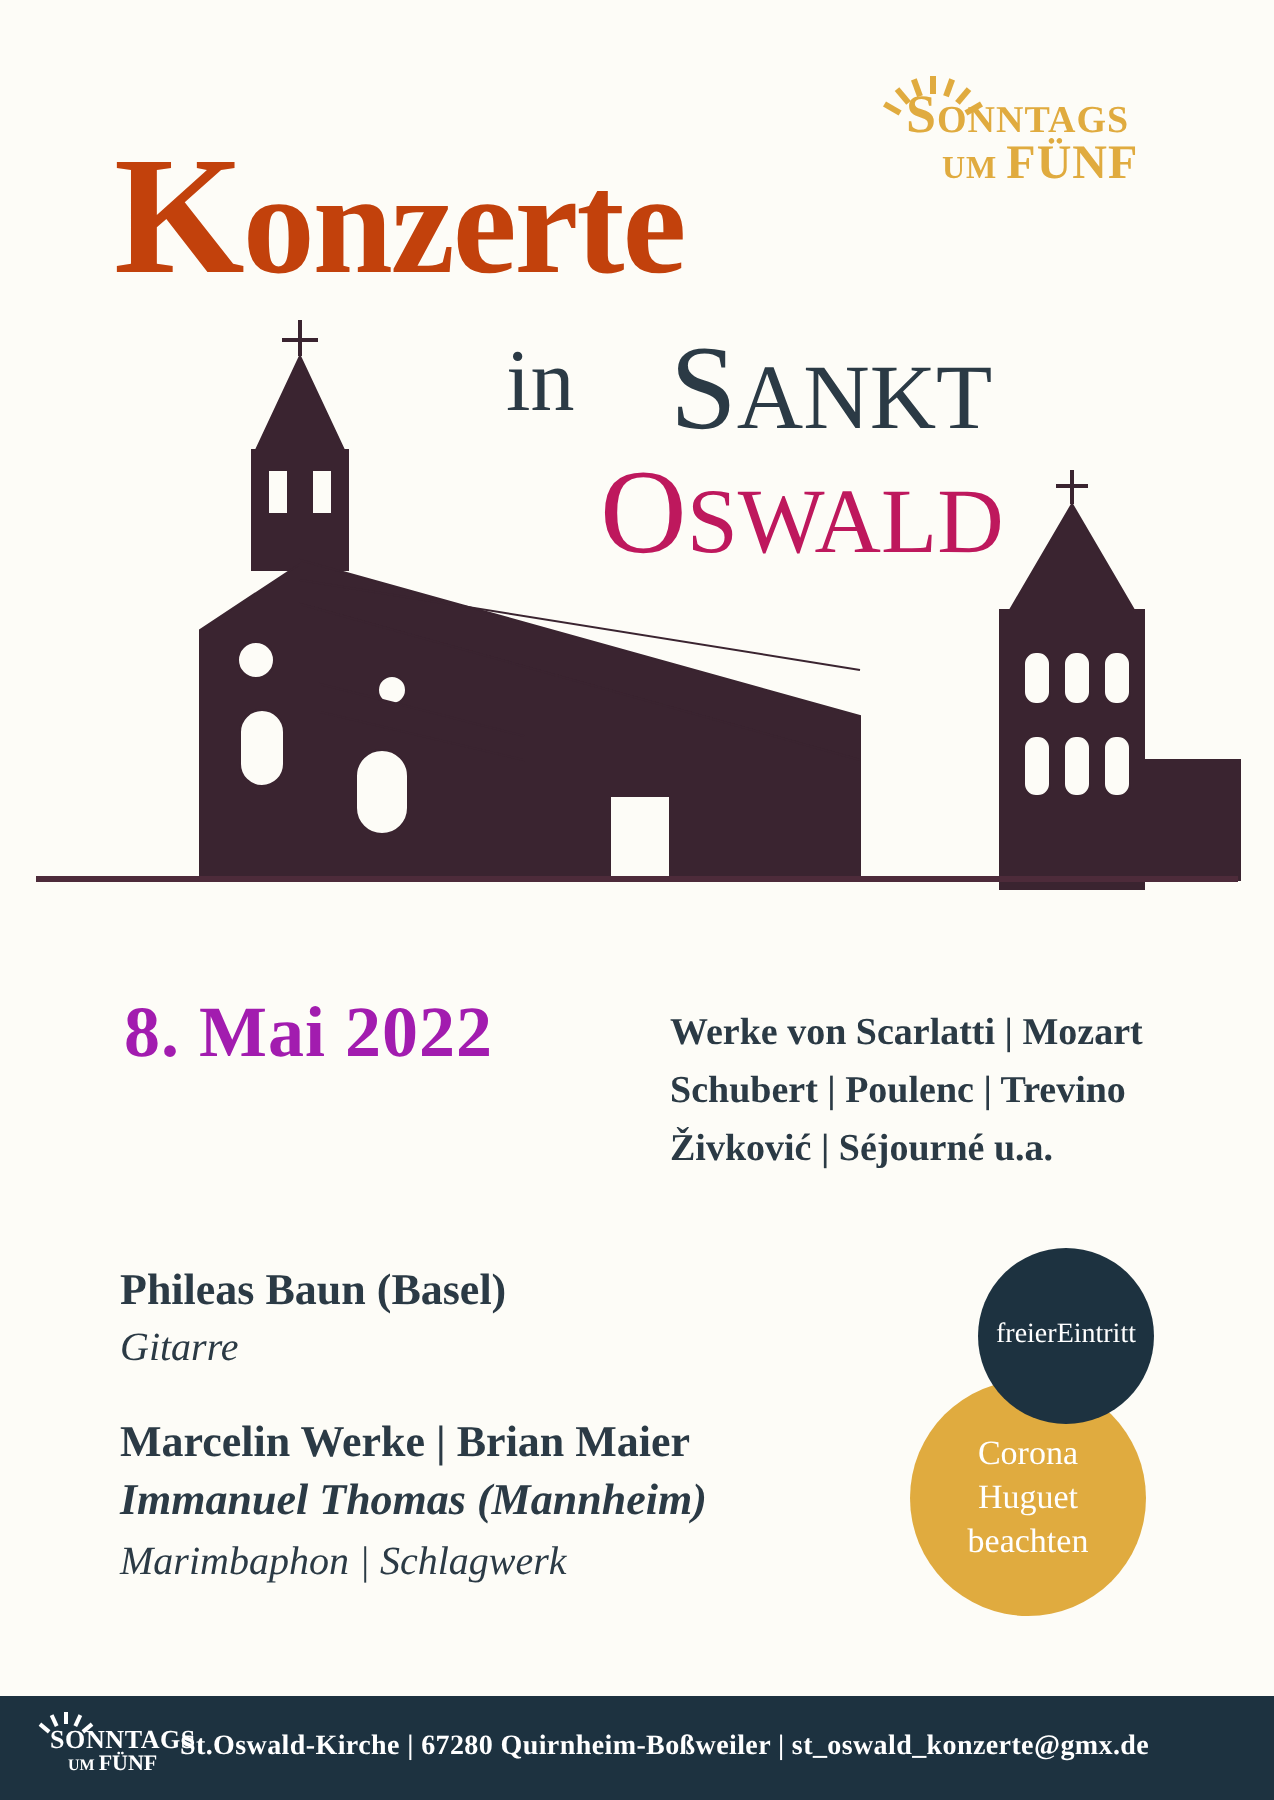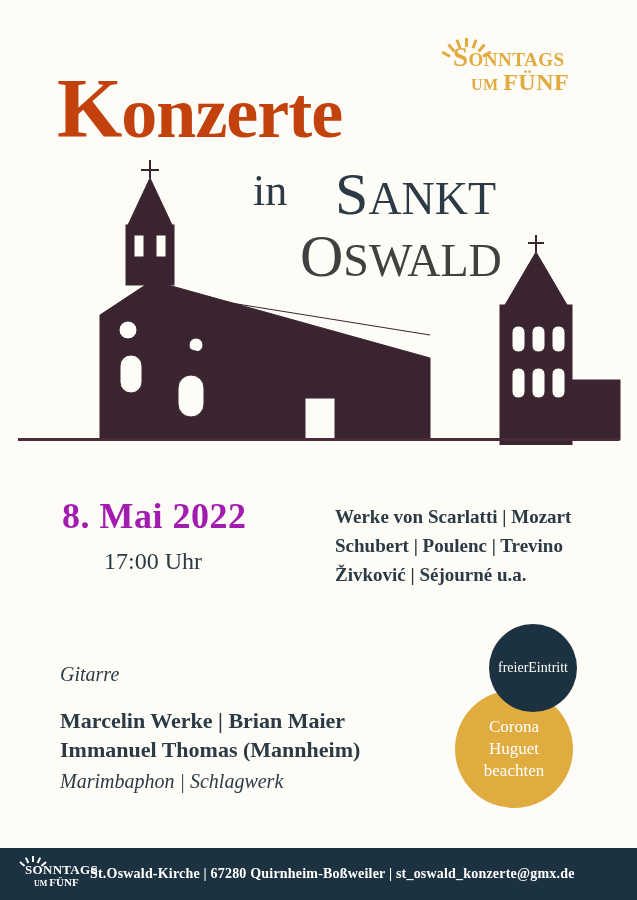--- a/index.html
+++ b/index.html
@@ -97,21 +97,21 @@
     top: 100px;
     font-size: 46px;
     color: #2b3a45;
   }
   .t-sankt .cap, .t-oswald .cap { font-size: 60px; }
   .t-oswald {
     position: absolute;
     left: 300px;
     top: 162px;
     font-size: 46px;
-    color: #404040;
+    color: #be185d;
   }
 
   
   .church-area {
     position: absolute;
     left: 0;
     top: 130px;
     width: 637px;
     height: 315px;
   }
@@ -174,20 +174,21 @@
     top: 708px;
     font-size: 22px;
     font-weight: 700;
   }
   .perf2-name2 {
     position: absolute;
     left: 60px;
     top: 737px;
     font-size: 22px;
     font-weight: 700;
+    font-style: italic;
   }
   .perf2-inst {
     position: absolute;
     left: 60px;
     top: 770px;
     font-size: 20px;
     font-style: italic;
   }
 
   
@@ -347,23 +348,23 @@
   <div class="title-block">
     <div class="t-konzerte"><span class="cap">K</span><span>onzerte</span></div>
     <div class="t-in">in</div>
     <div class="t-sankt"><span class="cap">S</span><span>ANKT</span></div>
     <div class="t-oswald"><span class="cap">O</span><span>SWALD</span></div>
   </div>
 
   <div class="hbar"></div>
 
   <div class="date">8. Mai 2022</div>
-  <div class="time">17:00 Uhr</div>
   <div class="works">Werke von Scarlatti | Mozart Schubert | Poulenc | Trevino Živković | Séjourné u.a.</div>
 
+  <div class="perf1-name">Phileas Baun (Basel)</div>
   <div class="perf1-inst">Gitarre</div>
   <div class="perf2-name1">Marcelin Werke | Brian Maier</div>
   <div class="perf2-name2">Immanuel Thomas (Mannheim)</div>
   <div class="perf2-inst">Marimbaphon | Schlagwerk</div>
 
   <div class="badge-gold">
     <span>Corona</span>
     <span>Huguet</span>
     <span>beachten</span>
   </div>

